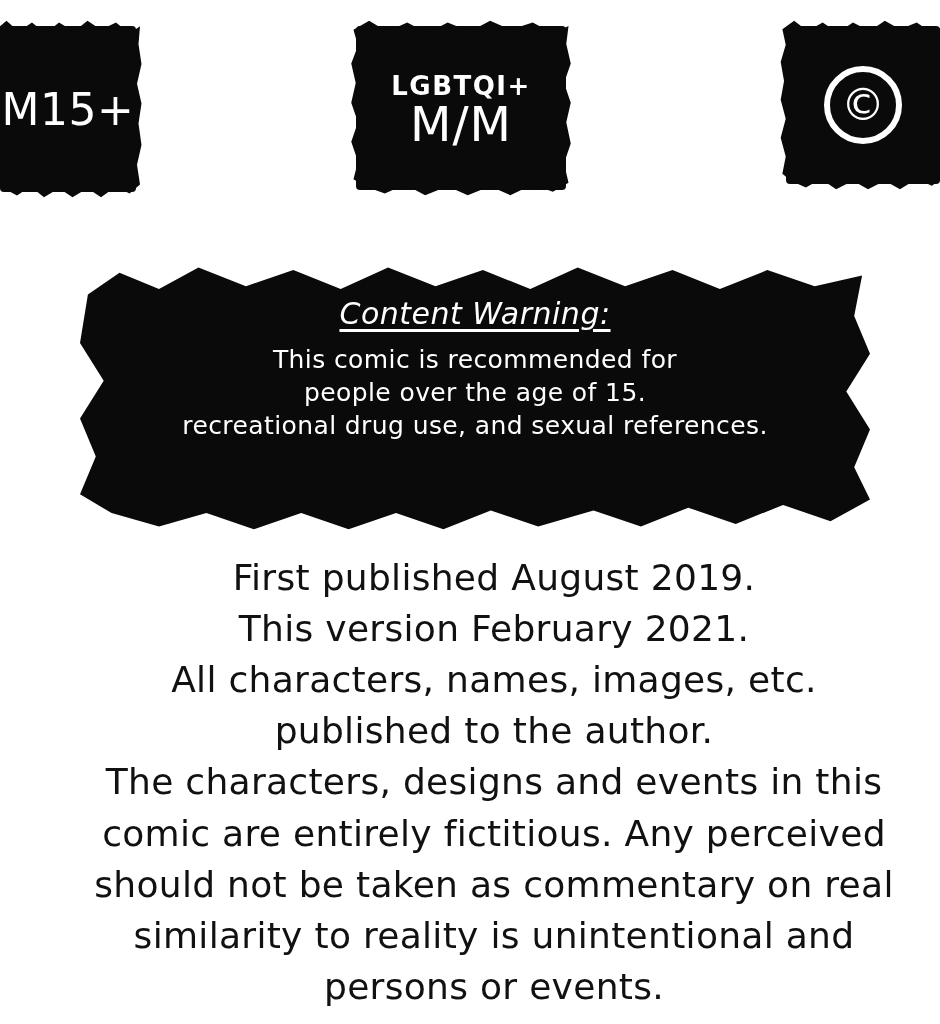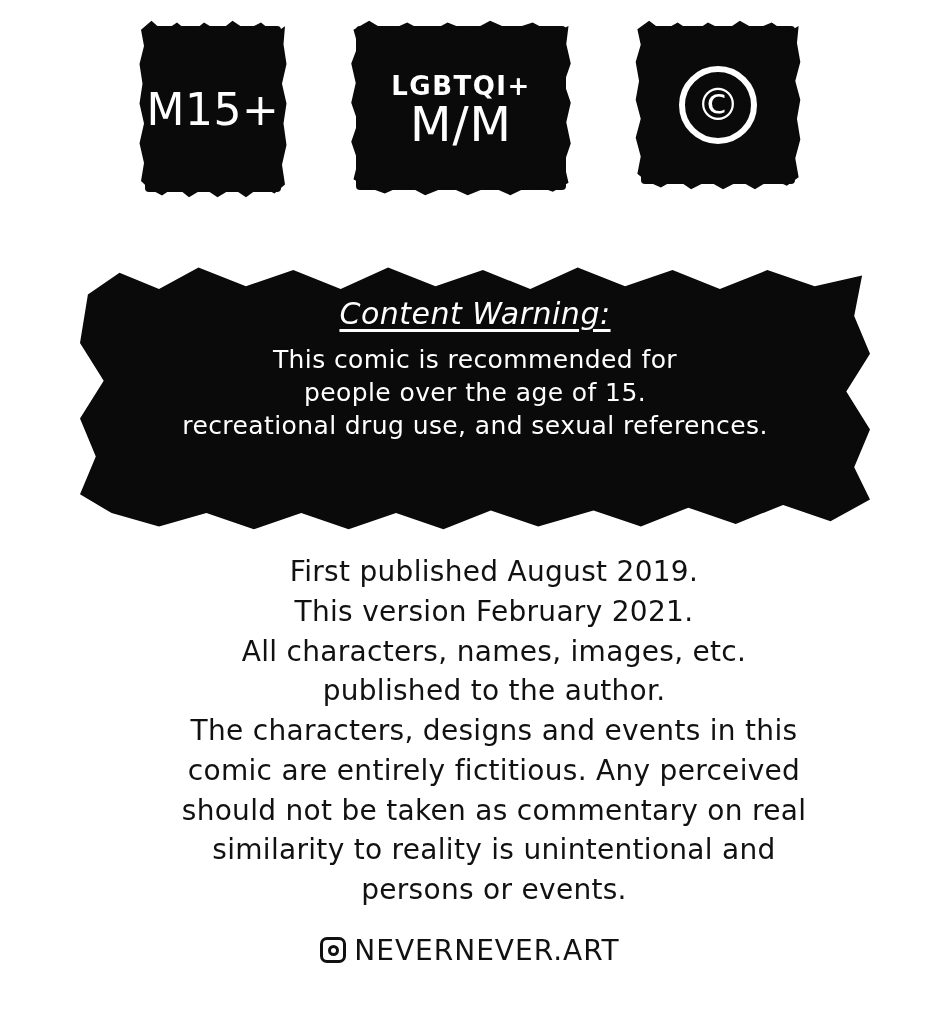--- a/index.html
+++ b/index.html
@@ -22,21 +22,21 @@
     background: #ffffff;
   }
 
   
   .badges {
     position: absolute;
     top: 26px;
     left: 0;
     width: 940px;
     display: flex;
-    justify-content: center;
+    justify-content: space-between;
     align-items: flex-start;
     gap: 75px;
   }
 
   .badge {
     position: relative;
     background: #0a0a0a;
     color: #ffffff;
     display: flex;
     flex-direction: column;
@@ -161,21 +161,21 @@
   
   .credits {
     position: absolute;
     top: 552px;
     left: 0;
     width: 940px;
     text-align: center;
     color: #111111;
   }
   .credit-line {
-    font-size: 28px;
+    font-size: 36px;
     line-height: 1.42;
     letter-spacing: 0.3px;
     padding-left: 48px;
   }
 
   .handle-row {
     margin-top: 24px;
     display: flex;
     align-items: center;
     justify-content: center;

